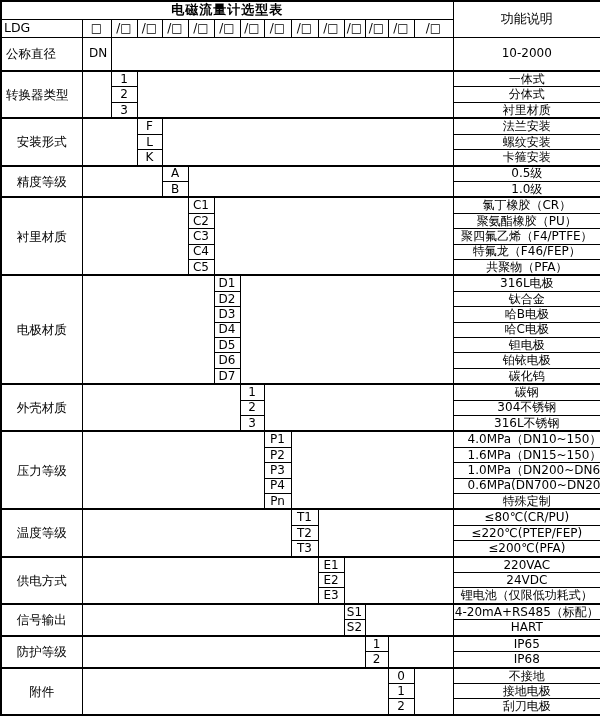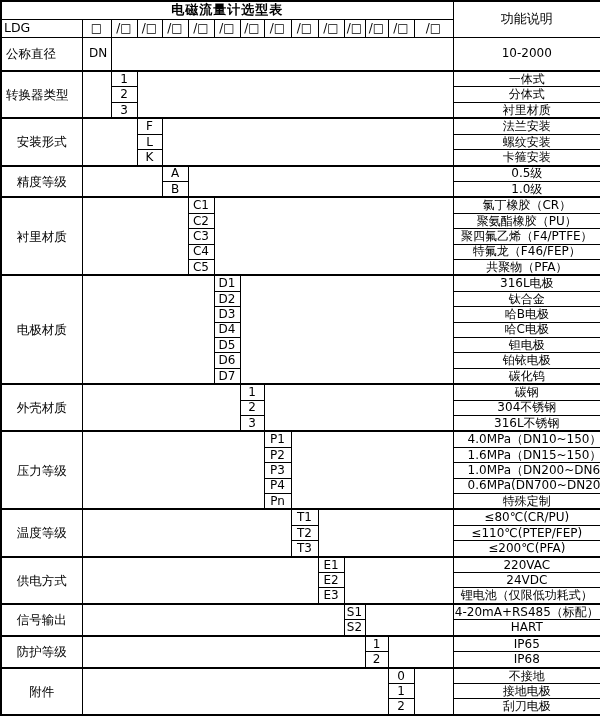--- a/index.html
+++ b/index.html
@@ -206,21 +206,21 @@
       </tr>
       <tr>
         <td class="lbl nb" rowspan="3">温度等级</td>
         <td class="nb" colspan="8" rowspan="3"></td>
         <td class="code nb">T1</td>
         <td class="nb" colspan="5" rowspan="3"></td>
         <td class="desc nb">≤80℃(CR/PU)</td>
       </tr>
       <tr>
         <td class="code">T2</td>
-        <td class="desc">≤110℃(PTEP/FEP)</td>
+        <td class="desc">≤220℃(PTEP/FEP)</td>
       </tr>
       <tr>
         <td class="code">T3</td>
         <td class="desc">≤200℃(PFA)</td>
       </tr>
       <tr>
         <td class="lbl nb" rowspan="3">供电方式</td>
         <td class="nb" colspan="9" rowspan="3"></td>
         <td class="code nb">E1</td>
         <td class="nb" colspan="4" rowspan="3"></td>

